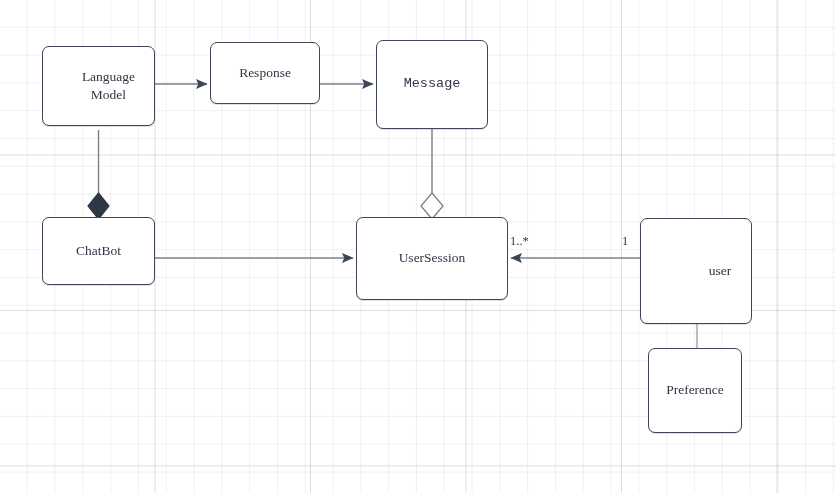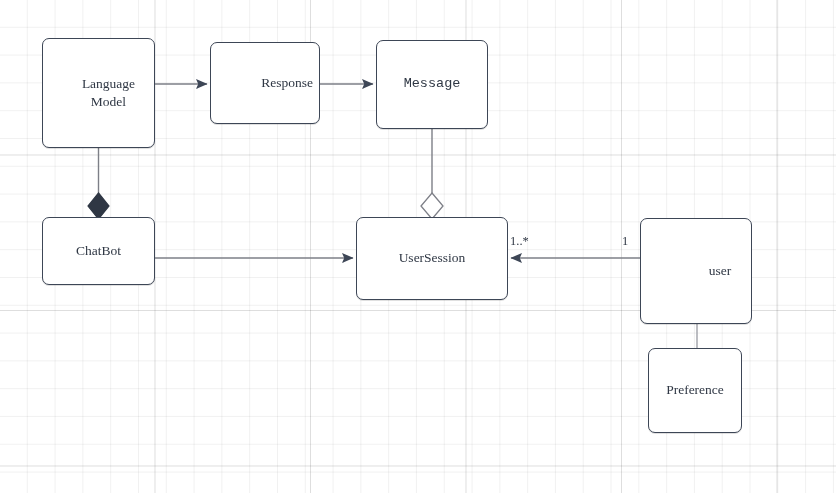--- a/index.html
+++ b/index.html
@@ -99,26 +99,26 @@
 
     <g>
       <line x1="640" y1="258" x2="511" y2="258" stroke="#7d7f87" stroke-width="1.3" marker-end="url(#arrow-filled)"></line>
     </g>
 
     <g>
       <line x1="697" y1="300" x2="697" y2="348" stroke="#9fa1a8" stroke-width="1.4"></line>
     </g>
   </svg>
 
-  <div class="node" style="left:42px; top:38px; width:113px; height:110px;padding-left:20px;">
+  <div class="node" style="left:42px; top:46px; width:113px; height:80px;padding-left:20px;">
     <span class="node-label">Language
 Model</span>
   </div>
 
-  <div class="node" style="left:210px; top:42px; width:110px; height:82px;justify-content:flex-end;">
+  <div class="node" style="left:210px; top:42px; width:110px; height:62px;">
     <span class="node-label">Response</span>
   </div>
 
   <div class="node" style="left:376px; top:40px; width:112px; height:89px;font-family:Liberation Mono, monospace;">
     <span class="node-label">Message</span>
   </div>
 
   <div class="node" style="left:42px; top:217px; width:113px; height:68px;">
     <span class="node-label">ChatBot</span>
   </div>

